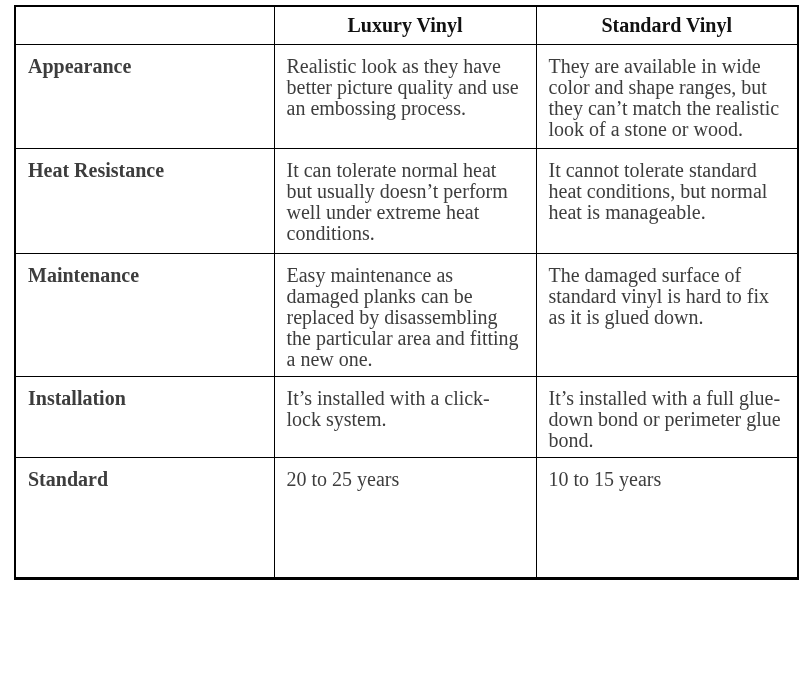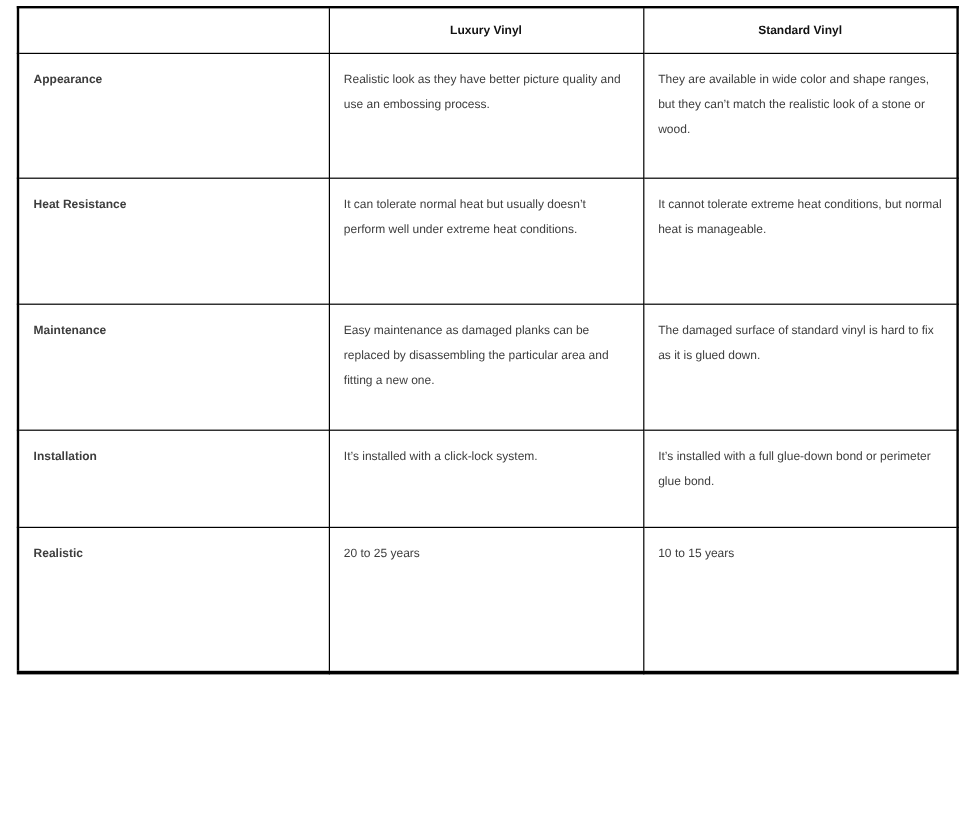--- a/index.html
+++ b/index.html
@@ -24,25 +24,26 @@
     width: 783px;
     border-collapse: collapse;
     table-layout: fixed;
     border: 2px solid #000000;
     border-bottom-width: 3px;
   }
   table.comparison td {
     border: 1px solid #000000;
     vertical-align: top;
     padding: 11px 12px 6px 12px;
-    font-size: 10px;
+    font-size: 20px;
     line-height: 21px;
     color: #3d3d3d;
     overflow: hidden;
     word-wrap: break-word;
+    font-family: Liberation Serif, serif;
   }
   tr.header-row td {
     vertical-align: middle;
     text-align: center;
     font-weight: bold;
     color: #111111;
     padding: 0 6px;
   }
   td.feature-cell {
     font-weight: bold;
@@ -75,32 +76,32 @@
         <td>Standard Vinyl</td>
       </tr>
       <tr>
         <td class="feature-cell">Appearance</td>
         <td>Realistic look as they have better picture quality and use an embossing process.</td>
         <td>They are available in wide color and shape ranges, but they can’t match the realistic look of a stone or wood.</td>
       </tr>
       <tr>
         <td class="feature-cell">Heat Resistance</td>
         <td>It can tolerate normal heat but usually doesn’t perform well under extreme heat conditions.</td>
-        <td>It cannot tolerate extreme heat conditions, but normal heat is manageable.</td>
+        <td>It cannot tolerate standard heat conditions, but normal heat is manageable.</td>
       </tr>
       <tr>
         <td class="feature-cell">Maintenance</td>
         <td>Easy maintenance as damaged planks can be replaced by disassembling the particular area and fitting a new one.</td>
         <td>The damaged surface of standard vinyl is hard to fix as it is glued down.</td>
       </tr>
       <tr>
         <td class="feature-cell">Installation</td>
         <td>It’s installed with a click-lock system.</td>
         <td>It’s installed with a full glue-down bond or perimeter glue bond.</td>
       </tr>
       <tr>
-        <td class="feature-cell">Realistic</td>
+        <td class="feature-cell">Standard</td>
         <td>20 to 25 years</td>
         <td>10 to 15 years</td>
       </tr>
     </tbody>
   </table>
 </div>
 
 </body></html>

